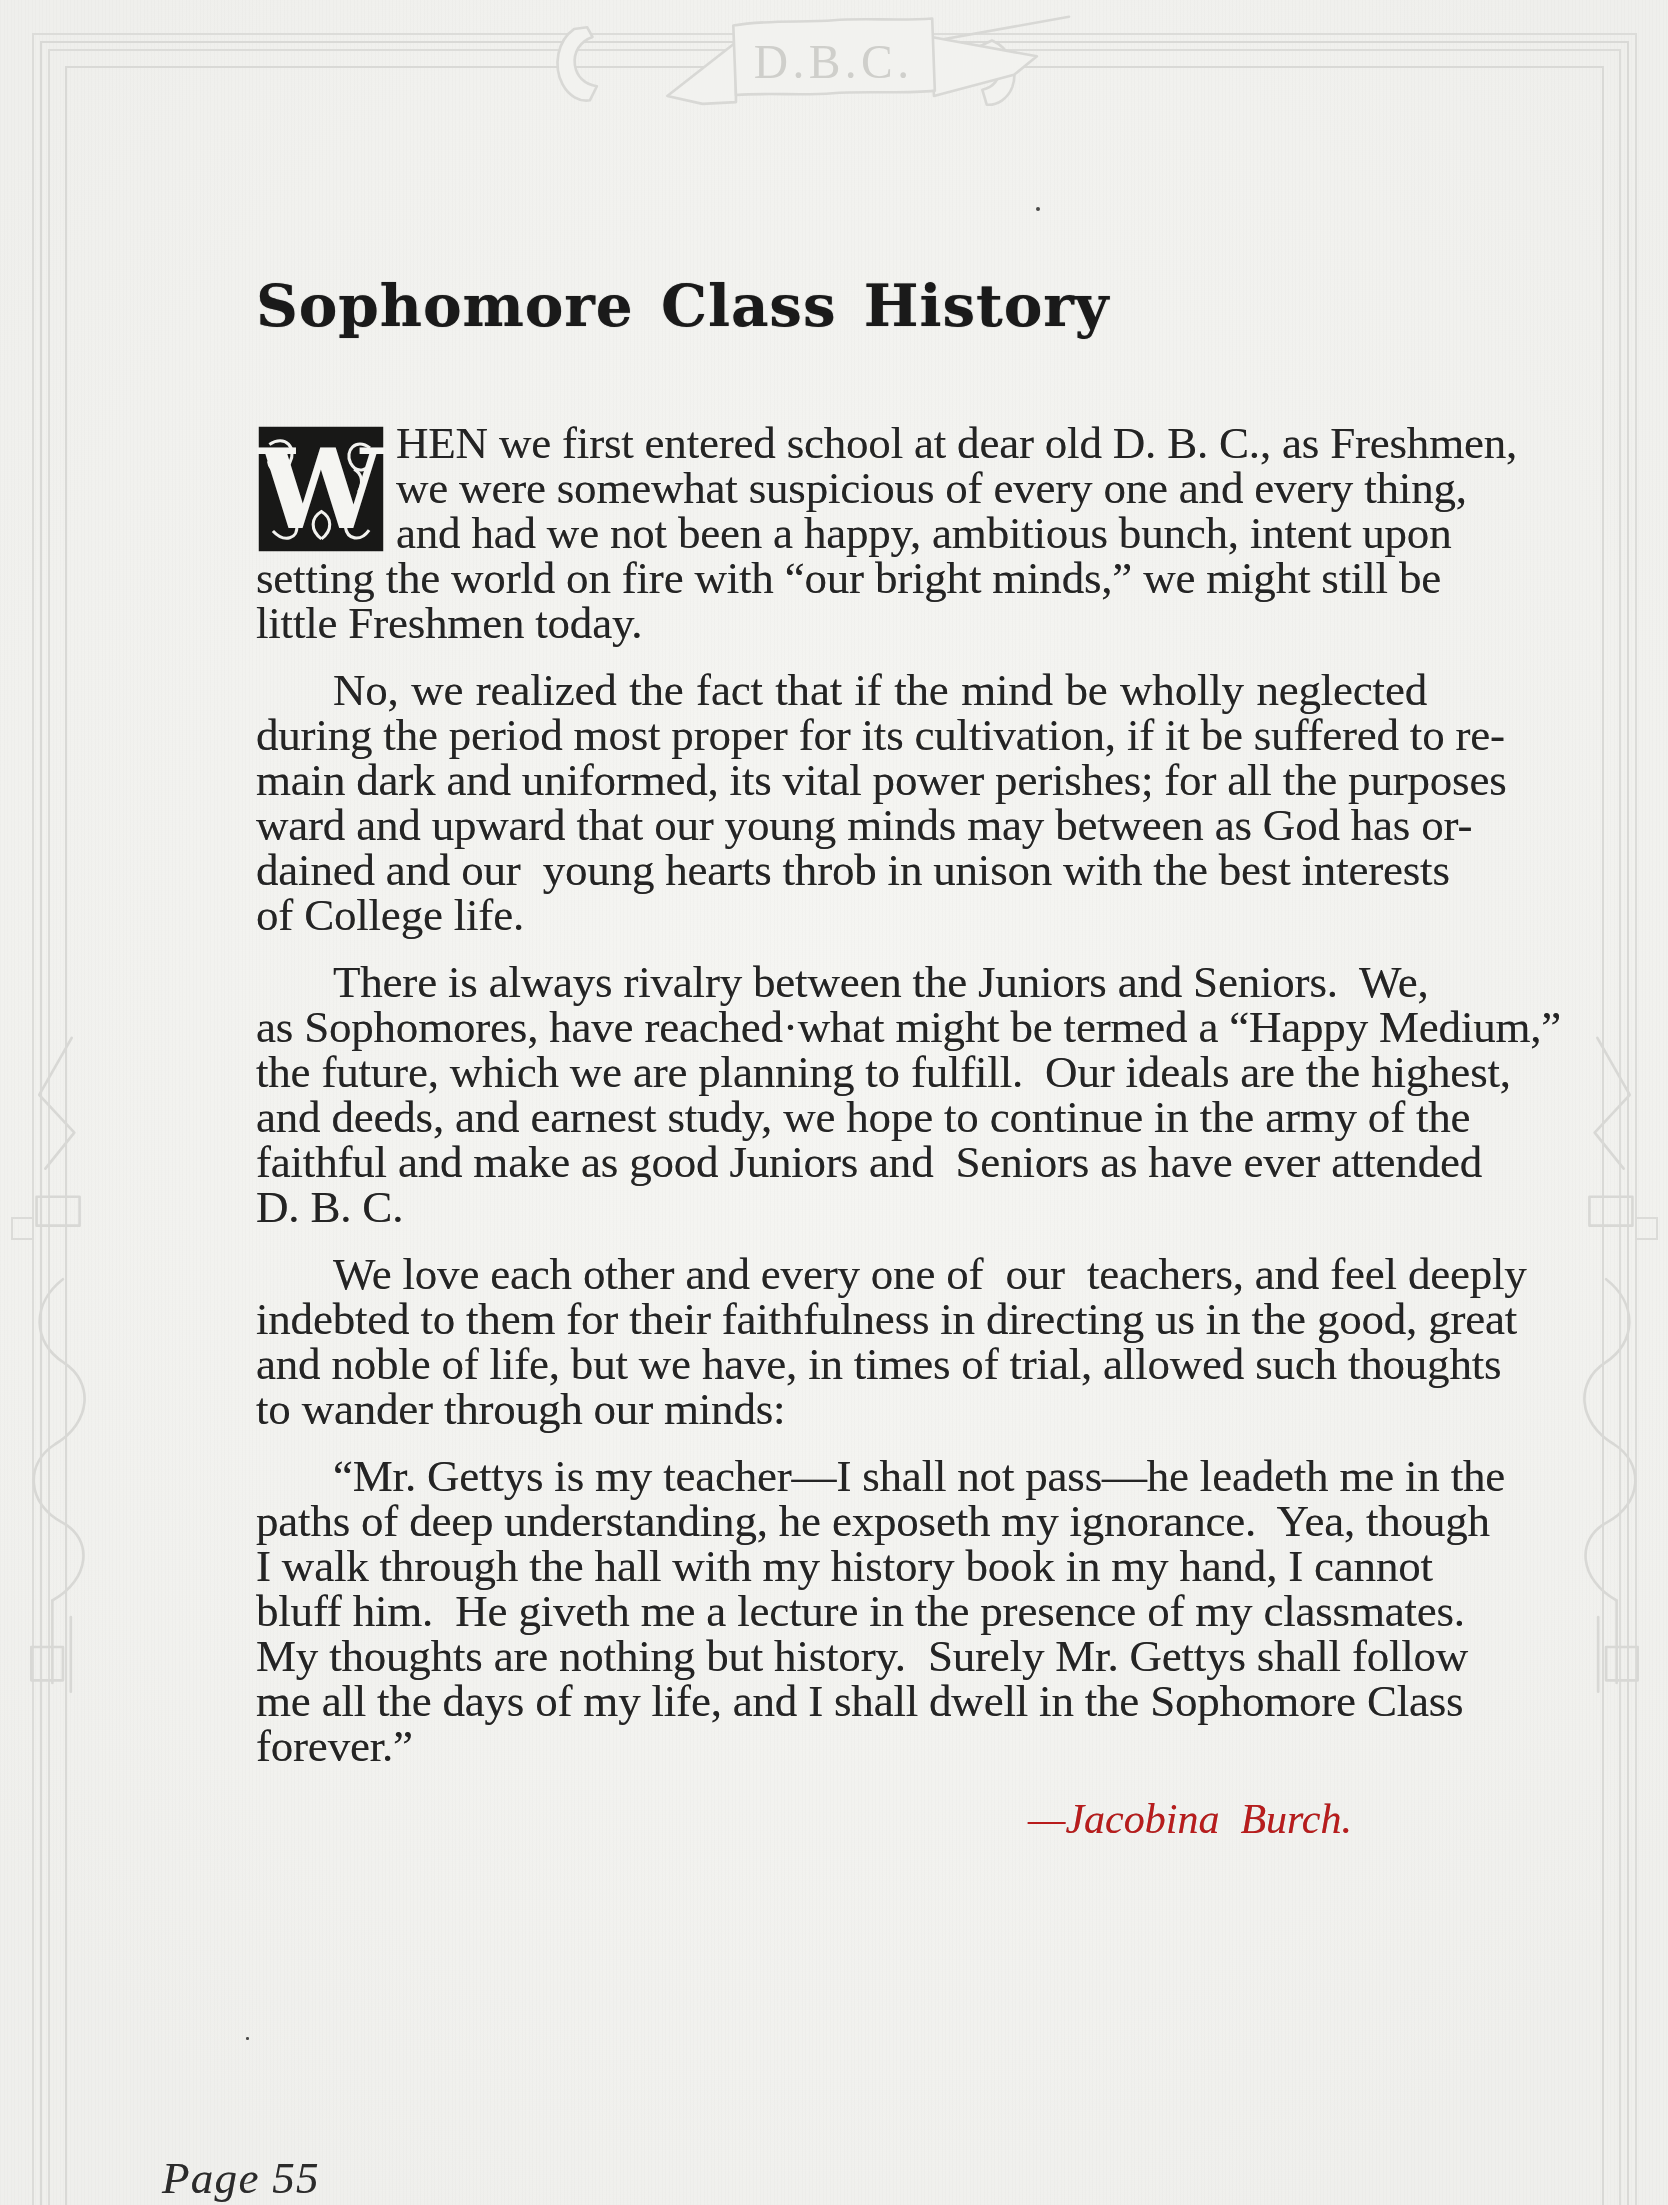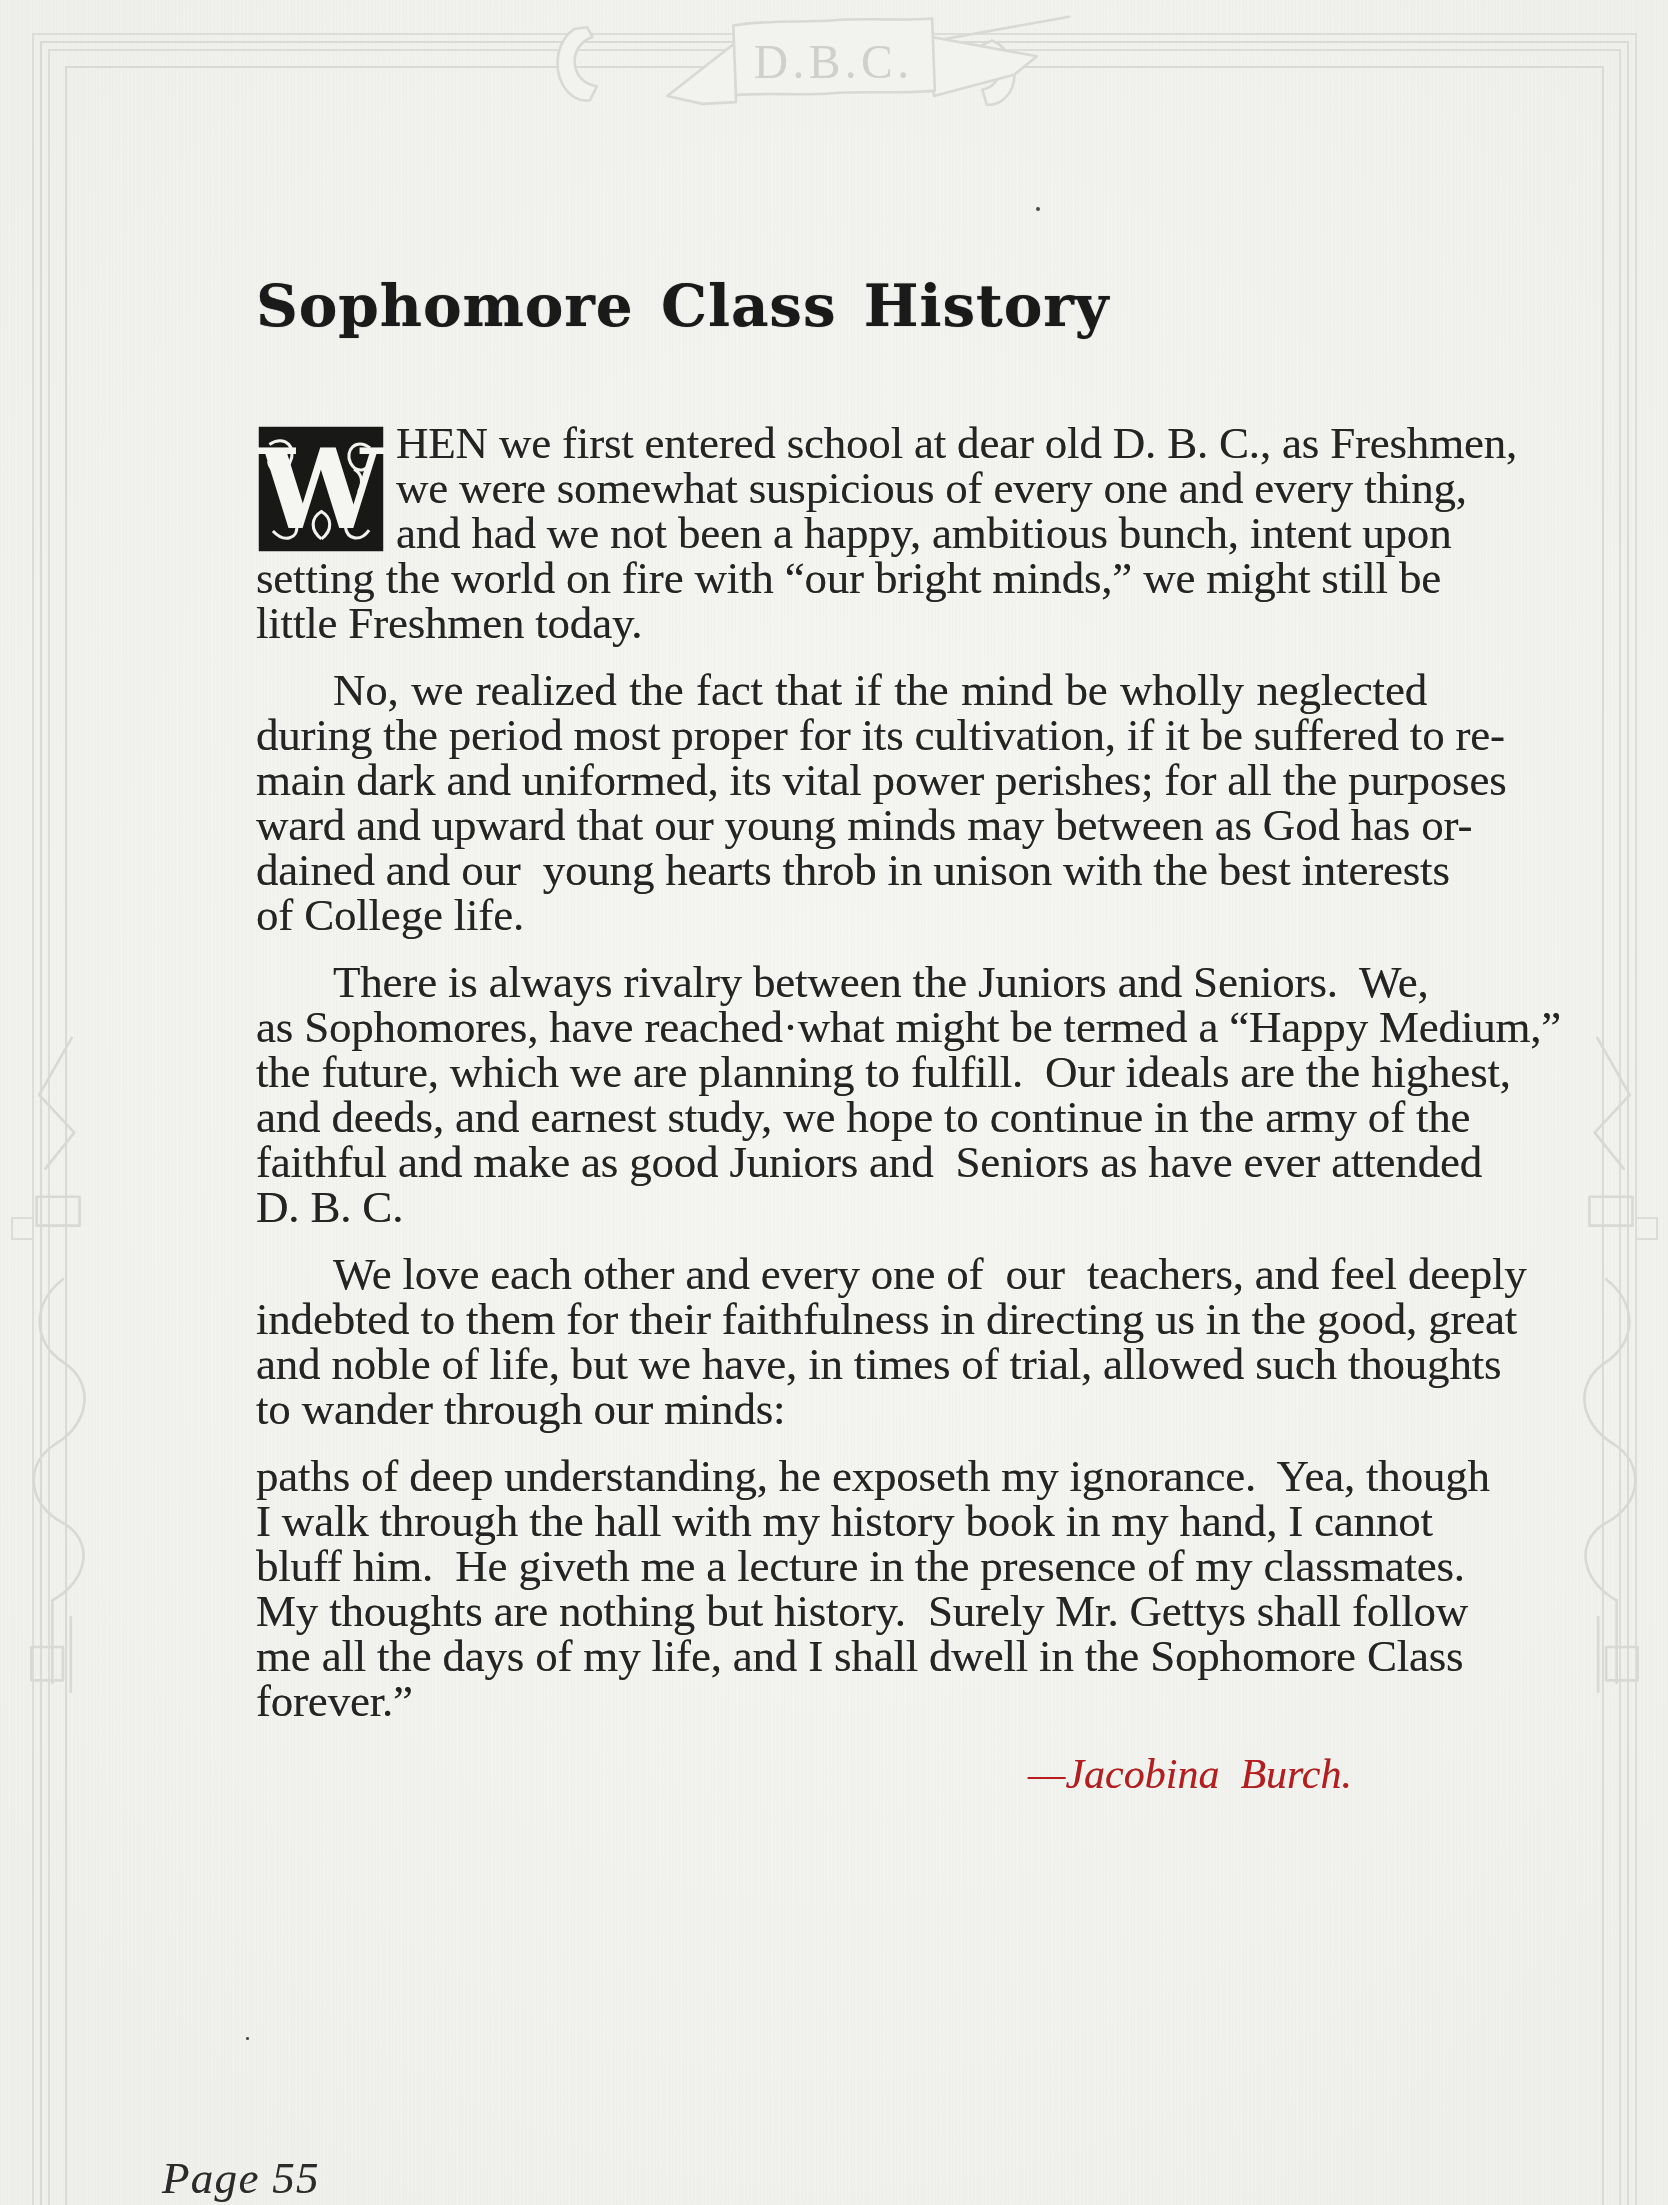--- a/index.html
+++ b/index.html
@@ -146,20 +146,21 @@
         <div class="line">faithful and make as good Juniors and&nbsp; Seniors as have ever attended</div>
         <div class="line last">D. B. C.</div>
       </div>
       <div class="para">
         <div class="line indent">We love each other and every one of&nbsp; our&nbsp; teachers, and feel deeply</div>
         <div class="line">indebted to them for their faithfulness in directing us in the good, great</div>
         <div class="line">and noble of life, but we have, in times of trial, allowed such thoughts</div>
         <div class="line last">to wander through our minds:</div>
       </div>
       <div class="para">
+        <div class="line indent">“Mr. Gettys is my teacher—I shall not pass—he leadeth me in the</div>
         <div class="line">paths of deep understanding, he exposeth my ignorance.&nbsp; Yea, though</div>
         <div class="line">I walk through the hall with my history book in my hand, I cannot</div>
         <div class="line">bluff him.&nbsp; He giveth me a lecture in the presence of my classmates.</div>
         <div class="line">My thoughts are nothing but history.&nbsp; Surely Mr. Gettys shall follow</div>
         <div class="line">me all the days of my life, and I shall dwell in the Sophomore Class</div>
         <div class="line last">forever.”</div>
       </div>
     </div>
   <div class="signature">—Jacobina&nbsp;&nbsp;Burch.</div>
 </div>

